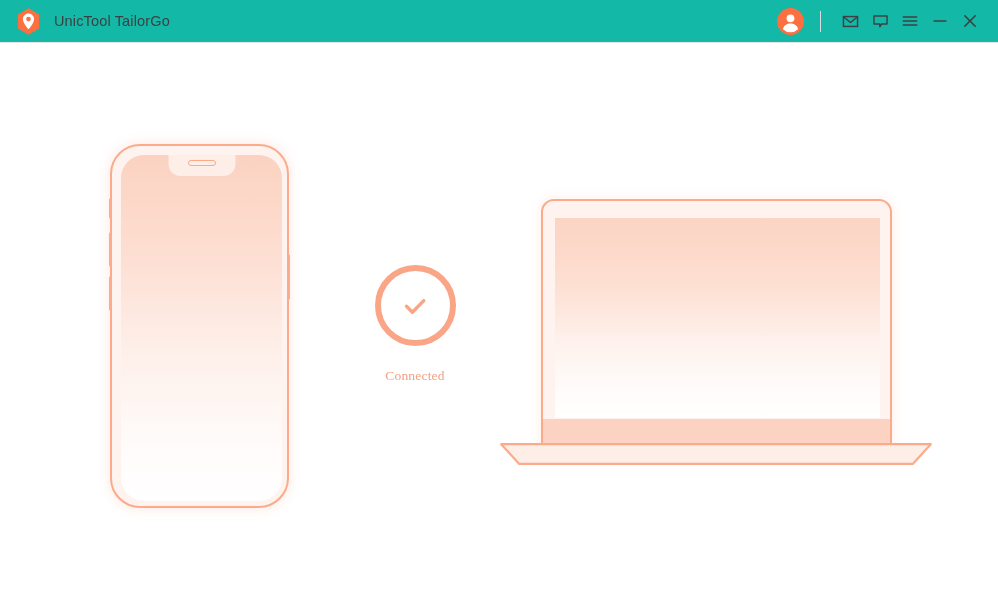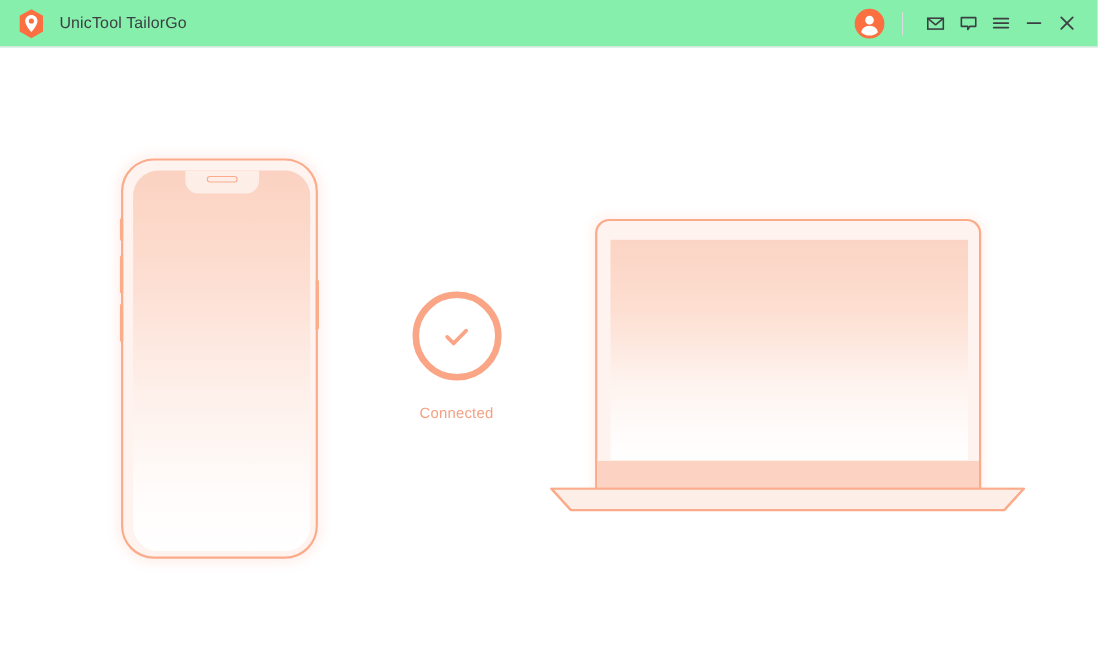--- a/index.html
+++ b/index.html
@@ -14,21 +14,21 @@
     overflow: hidden;
     position: relative;
   }
 
   
   .titlebar {
     position: absolute;
     left: 0; top: 0;
     width: 998px;
     height: 43px;
-    background: #86efac;
+    background: #14b8a6;
     border-bottom: 1px solid #e3e5e8;
     box-sizing: border-box;
     display: flex;
     align-items: center;
   }
   .brand {
     display: flex;
     align-items: center;
     padding-left: 14px;
     gap: 11px;
@@ -151,20 +151,21 @@
   .sb-voldn  { left: -2.6px; top: 130px; width: 2.8px; height: 35px; border-radius: 2px 0 0 2px; }
   .sb-power  { right: -2.6px; top: 108px; width: 2.8px; height: 46px; border-radius: 0 2px 2px 0; }
 
   
   .connect-block {
     position: absolute;
     left: 355px;
     top: 222px;
     width: 120px;
     text-align: center;
+    font-family: Liberation Serif, serif;
   }
   .ring {
     width: 81px;
     height: 81px;
     margin: 0 auto;
     border-radius: 50%;
     border: 6px solid #f9a586;
     box-sizing: border-box;
     display: flex;
     align-items: center;

